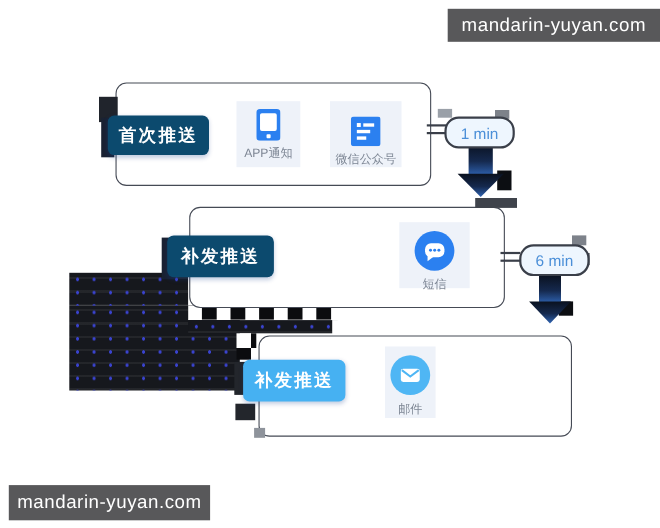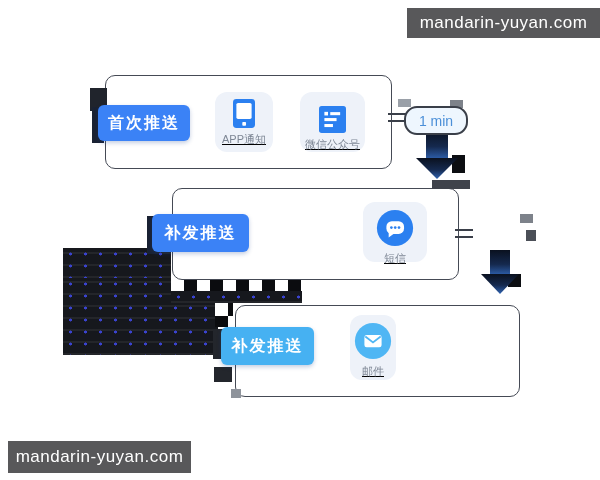--- a/index.html
+++ b/index.html
@@ -16,27 +16,27 @@
   
   .card{
     background:#ffffff;border:1.5px solid #454a55;border-radius:10px;z-index:2;
   }
   
   .step-btn{
     display:flex;align-items:center;justify-content:center;
     color:#ffffff;font-size:16px;font-weight:600;letter-spacing:2px;
     border-radius:6px;z-index:4;box-shadow:0 2px 4px rgba(20,60,140,0.25);
   }
-  .btn-blue{background:#3b82f6;}
+  .btn-blue{background:#0c4a6e;}
   .btn-sky{background:#46b1f2;}
   
   .tile{
-    background:#eef2f9;border-radius:12px;z-index:3;
+    background:#eef2f9;border-radius:0;z-index:3;
     display:flex;flex-direction:column;align-items:center;justify-content:flex-start;
-    padding-top:7px;box-sizing:border-box;text-decoration:underline;
+    padding-top:7px;box-sizing:border-box;
   }
   .tile-label{
     color:#7d8694;font-size:11px;margin-top:4px;white-space:nowrap;
   }
   
   .pill{
     background:#eef6fe;border:2px solid #3a3f49;border-radius:13px;
     color:#4b8fd8;font-size:14px;display:flex;align-items:center;justify-content:center;
     z-index:4;
   }
@@ -155,20 +155,23 @@
         <circle cx="21.2" cy="20.5" r="1.5" fill="#2b80f0"></circle>
         <circle cx="25.4" cy="20.5" r="1.5" fill="#2b80f0"></circle>
       </svg>
     </span>
     <span class="tile-label">短信</span>
   </div>
 
   <div class="abs connector" style="left:455px;top:229px;width:18px;"></div>
   <div class="abs glitch-gray" style="left:520px;top:214px;width:13px;height:9px;background:#7d828a;"></div>
   <div class="abs glitch-gray" style="left:526px;top:230px;width:10px;height:11px;background:#4b4f57;"></div>
+  <div class="abs pill" style="left:472px;top:222px;width:60px;height:25px;">
+    <span>6 min</span>
+  </div>
 
   <div class="abs arrow-frag" style="left:508px;top:274px;width:13px;height:13px;"></div>
   <div class="abs" style="left:480px;top:250px;z-index:3;">
     <svg width="40" height="45" viewBox="0 0 40 45">
       <defs>
         <linearGradient id="ag2" x1="0" y1="0" x2="0" y2="1">
           <stop offset="0" stop-color="#0a111f"></stop>
           <stop offset="0.55" stop-color="#15294e"></stop>
           <stop offset="1" stop-color="#2f63b2"></stop>
         </linearGradient>

